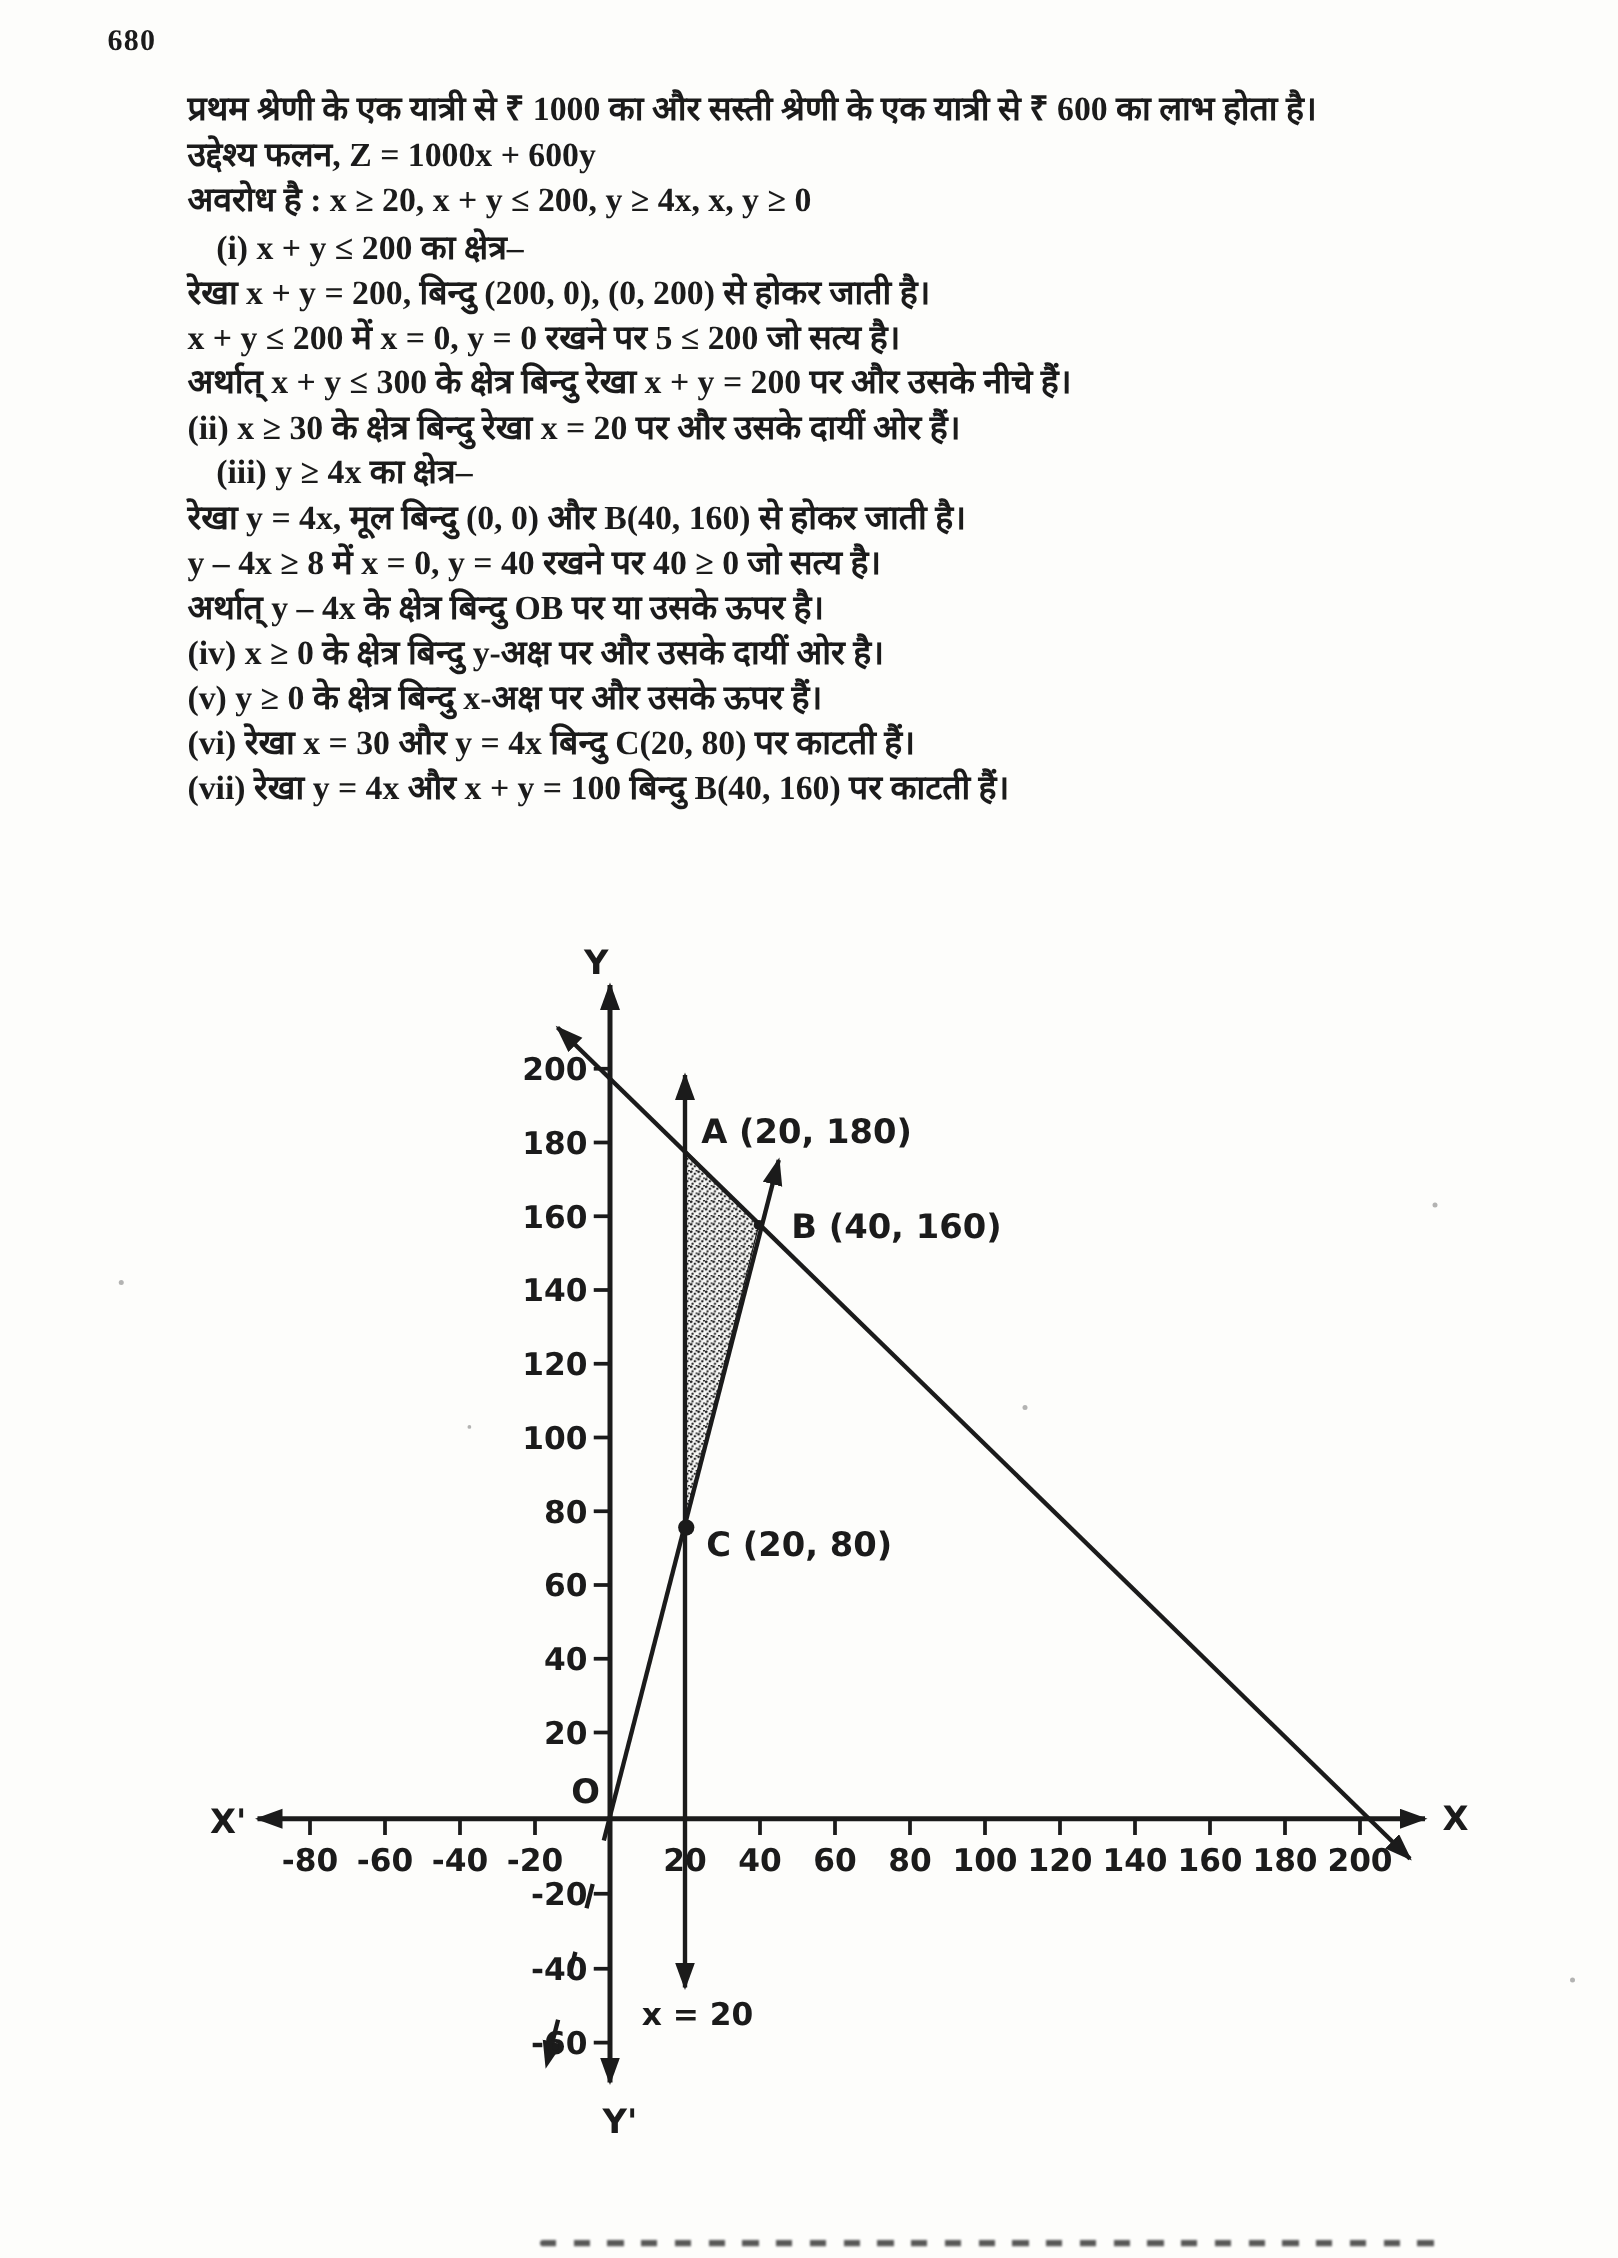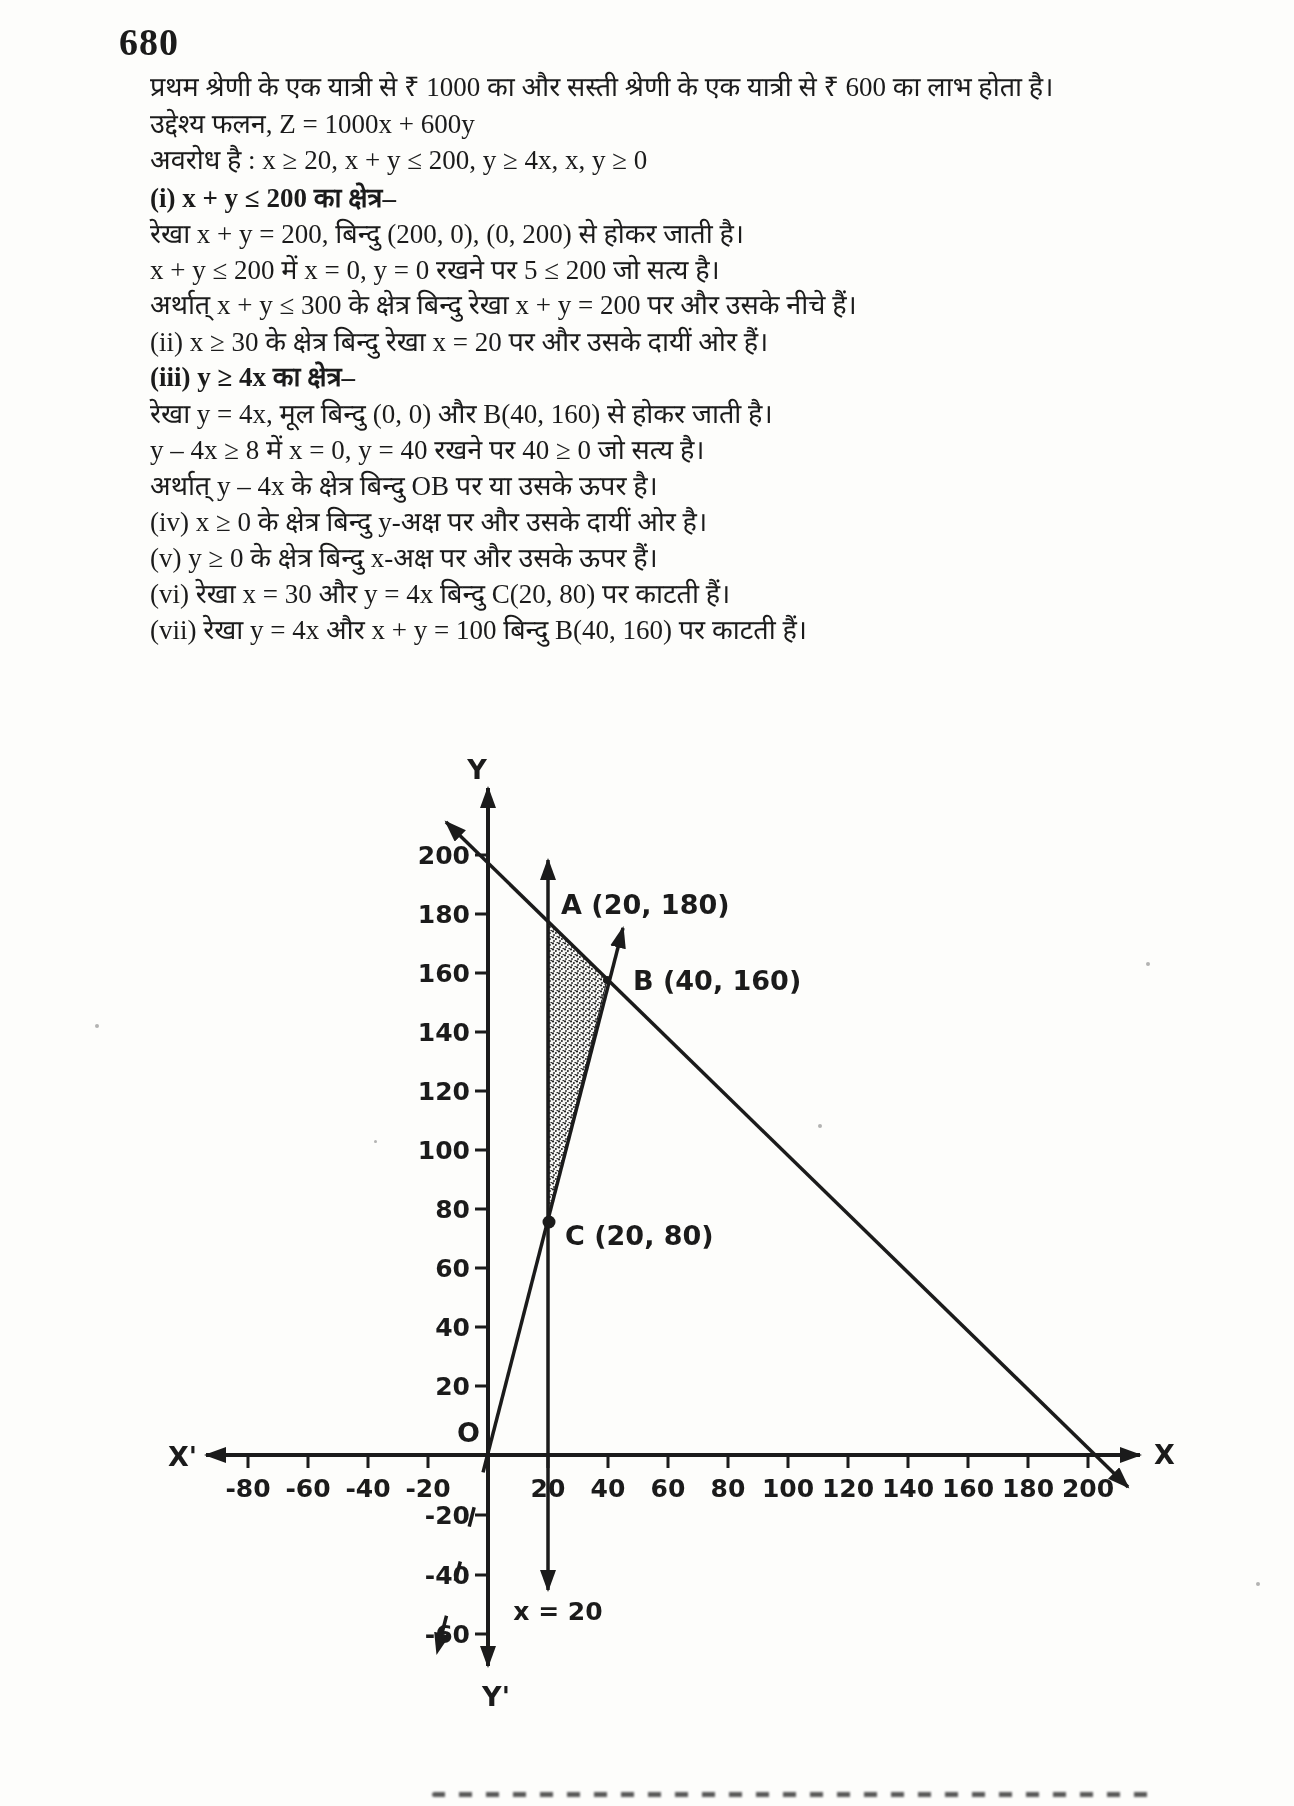--- a/index.html
+++ b/index.html
@@ -4,27 +4,27 @@
 <style>
   html,body{margin:0;padding:0;}
   body{
     width:1294px;height:1806px;position:relative;
     background:#fdfdfb;color:#1b1b1b;
     font-family:"Liberation Serif",serif;
     overflow:hidden;
   }
   .page-number{
     position:absolute;left:86px;top:20px;
-    font-size:38px;font-weight:bold;letter-spacing:1px;margin-left:33px;
+    font-size:24px;font-weight:bold;letter-spacing:1px;
   }
   .text-line{
     position:absolute;left:150px;white-space:nowrap;
-    font-size:27px;line-height:34px;
+    font-size:27px;line-height:34px;font-weight:bold;
   }
-  .text-line.bold{font-weight:bold;}
+  .text-line.bold{font-weight:bold;margin-left:23px;}
   .figure{position:absolute;left:0;top:0;}
   svg text{
     font-family:"DejaVu Sans",sans-serif;
     font-weight:bold;fill:#1b1b1b;
   }
   .tick-label{font-size:25px;}
   .point-label{font-size:27px;}
   .axis-letter{font-size:27px;}
   .line-label{font-size:25px;}
   .smudge{

